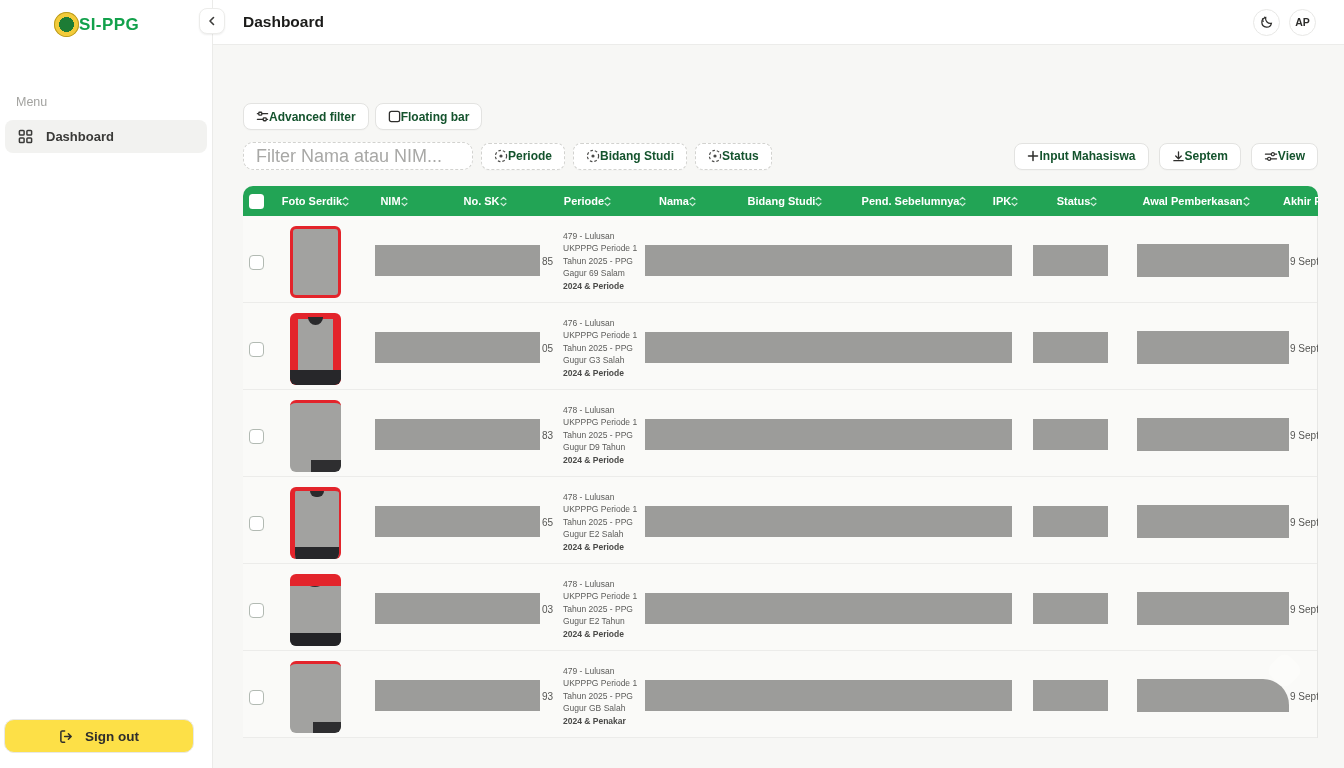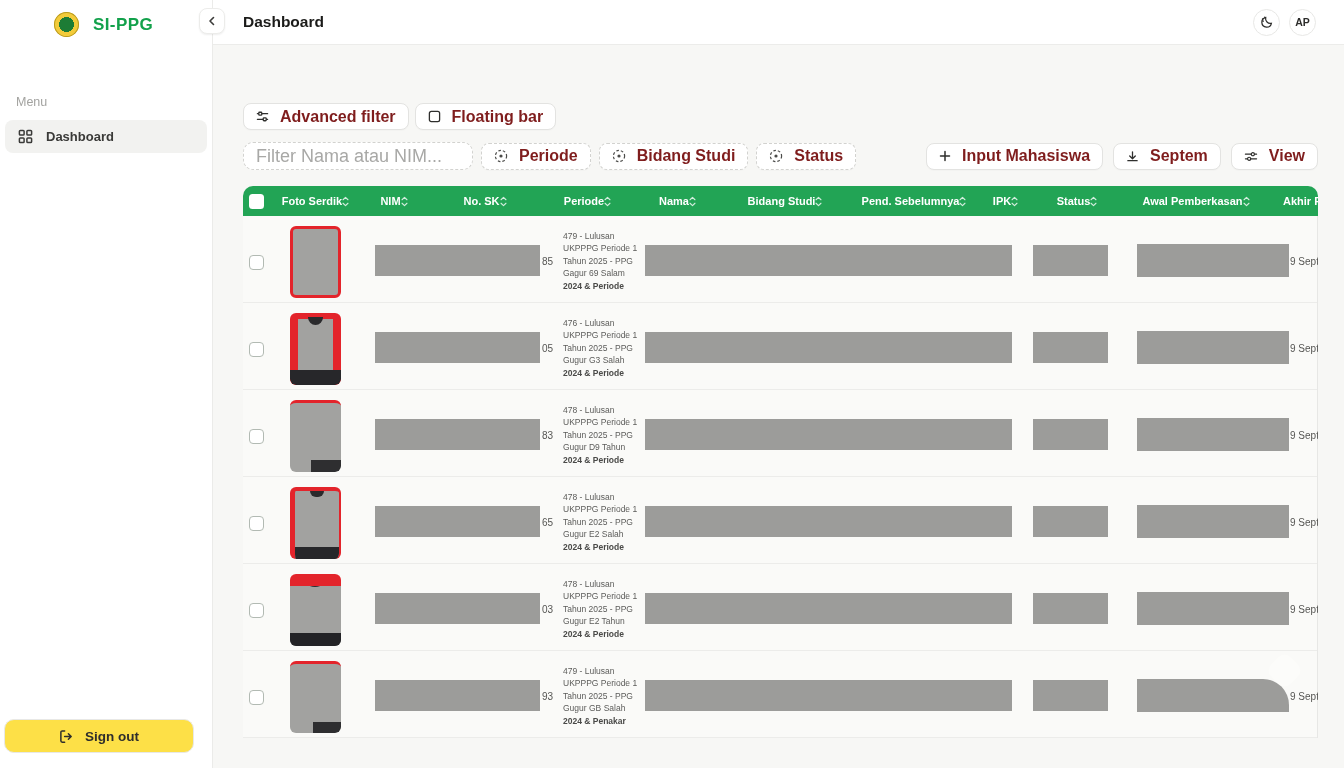--- a/index.html
+++ b/index.html
@@ -1,20 +1,20 @@
 <!DOCTYPE html>
 <html><head>
 <meta charset="utf-8">
 <style>
 * { margin:0; padding:0; box-sizing:border-box; }
 html,body { width:1344px; height:768px; overflow:hidden; font-family:"Liberation Sans",sans-serif; background:#f7f7f5; }
 
 
 .sidebar { position:fixed; left:0; top:0; width:213px; height:768px; background:#fff; border-right:1px solid #ebebe9; z-index:5; }
-.logo-row { display:flex; align-items:center; gap:14px; padding:12px 0 0 54px; }
+.logo-row { display:flex; align-items:center; gap:0; padding:12px 0 0 54px; }
 .logo-badge { width:25px; height:25px; border-radius:50%;
   background: radial-gradient(circle at 50% 50%, #1d7c35 0 42%, #f3cb3a 43% 78%, #d0ab2a 100%);
   box-shadow: inset 0 0 0 1px #b99a20; flex:0 0 auto; }
 .logo-text { color:#12a14b; font-weight:700; font-size:17px; letter-spacing:.4px; }
 .menu-label { margin:58px 0 0 16px; font-size:12.5px; color:#a3a3a0; }
 .menu-item { margin:11px 5px 0 5px; height:33px; border-radius:8px; background:#f2f2f0;
   display:flex; align-items:center; gap:13px; padding-left:13px; font-size:13px; font-weight:600; color:#3a3a38; }
 .menu-item svg { flex:0 0 auto; }
 .signout-btn { position:absolute; left:4px; bottom:15px; width:190px; height:34px; background:#fde047;
   border:1px solid #e8e8e6; border-radius:10px; display:flex; align-items:center; justify-content:center; gap:11px;
@@ -28,21 +28,21 @@
 .topbar-title { margin-left:30px; font-size:15.5px; font-weight:700; color:#1b1b19; }
 .topbar-right { margin-left:auto; margin-right:28px; display:flex; gap:9px; align-items:center; }
 .icon-circle { width:27px; height:27px; border-radius:50%; border:1px solid #e8e8e6; display:flex; align-items:center;
   justify-content:center; font-size:10.5px; font-weight:700; color:#2c2c2a; background:#fff; }
 
 
 .main { position:absolute; left:213px; top:45px; right:0; bottom:0; overflow:hidden; }
 .content { margin-left:30px; width:1075px; }
 
 .btn { height:27px; background:#fff; border:1px solid #e3e3e1; border-radius:8px; display:inline-flex; align-items:center;
-  gap:11px; padding:0 12px; font-size:16px; font-weight:600; color:#7f1d1d; white-space:nowrap; box-shadow:0 1px 1px rgba(0,0,0,.02); }
+  gap:0; padding:0 12px; font-size:12px; font-weight:600; color:#14532d; white-space:nowrap; box-shadow:0 1px 1px rgba(0,0,0,.02); }
 .btn svg { flex:0 0 auto; }
 .btn.dashed { border:1px dashed #d2d2cf; }
 
 .btn-row1 { padding-top:58px; display:flex; gap:6px; }
 .date-row { margin-top:10px; display:flex; justify-content:flex-end; }
 .filter-row { margin-top:12px; display:flex; align-items:center; gap:8px; }
 .search-input { width:230px; height:28px; border:1px dashed #d2d2cf; border-radius:10px; background:#fff; padding:0 12px;
   font-size:18px; color:#333; font-family:"Liberation Sans",sans-serif; }
 .search-input::placeholder { color:#a8a8a6; }
 .right-group { margin-left:auto; display:flex; gap:10px; }

